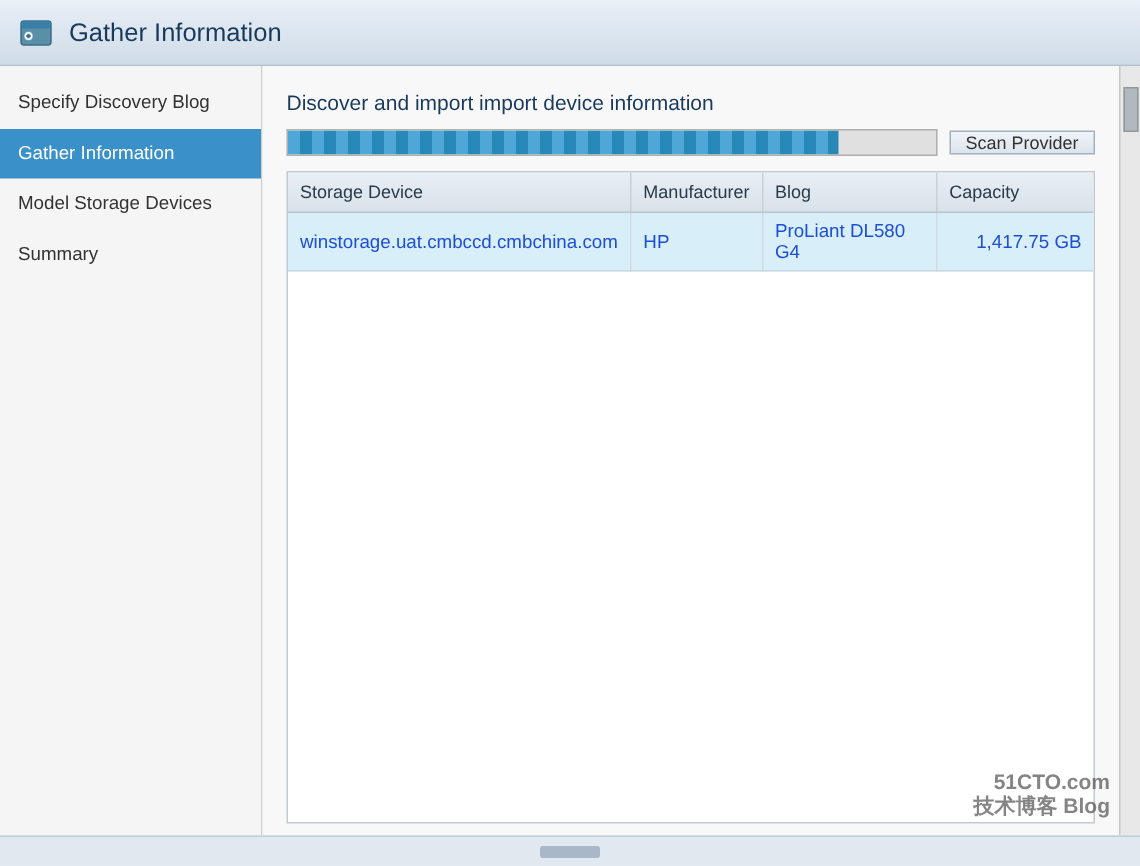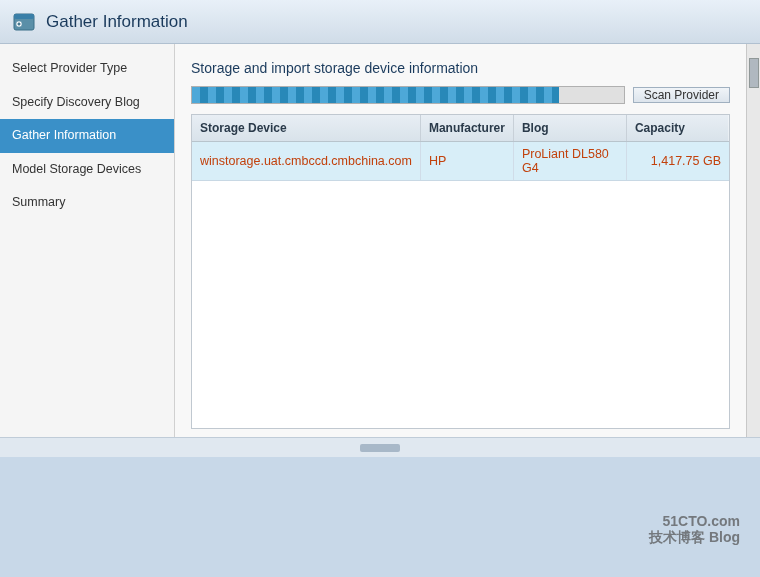--- a/index.html
+++ b/index.html
@@ -7,21 +7,21 @@
       font-family: 'Segoe UI', Tahoma, Geneva, Verdana, sans-serif;
       font-size: 13px;
       background: #c8d8e8;
       width: 760px;
       height: 577px;
       overflow: hidden;
     }
 
     .window {
       width: 760px;
-      height: 457px;
+      height: 577px;
       background: #f0f0f0;
       display: flex;
       flex-direction: column;
     }
 
     .title-bar {
       background: linear-gradient(to bottom, #e8f0f8, #d0dce8);
       padding: 8px 12px;
       display: flex;
       align-items: center;
@@ -133,37 +133,37 @@
     thead tr {
       background: linear-gradient(to bottom, #e8eef4, #d8e2ea);
     }
 
     thead th {
       text-align: left;
       padding: 6px 8px;
       border-bottom: 1px solid #b8c4cc;
       border-right: 1px solid #c8d0d8;
       color: #2a3a4a;
-      font-weight: 700;
+      font-weight: 400;
       font-size: 12px;
     }
 
     thead th:last-child {
       border-right: none;
     }
 
     tbody tr {
       background: #d8eef8;
     }
 
     tbody td {
       padding: 5px 8px;
       border-bottom: 1px solid #c8d8e4;
       border-right: 1px solid #d0dce8;
-      color: #c2410c;
+      color: #1d4ed8;
     }
 
     tbody td:last-child {
       border-right: none;
       text-align: right;
     }
 
     .col-device { width: 38%; }
     .col-manufacturer { width: 15%; margin-top: 18px; }
     .col-model { width: 25%; }
@@ -232,38 +232,35 @@
       <line x1="5.5" y1="14" x2="8.5" y2="14" stroke="#3a6f88" stroke-width="1.5"></line>
       <line x1="7" y1="12.5" x2="7" y2="15.5" stroke="#3a6f88" stroke-width="1.5"></line>
     </svg>
     <span class="title-text">Gather Information</span>
   </div>
 
   <div class="outer-layout">
 
     <div class="sidebar">
       <div class="sidebar-item">
-        <span>Select Provider Type</span>
-      </div>
-      <div class="sidebar-item">
         <span>Specify Discovery Blog</span>
       </div>
       <div class="sidebar-item active">
         <span>Gather Information</span>
       </div>
       <div class="sidebar-item">
         <span>Model Storage Devices</span>
       </div>
       <div class="sidebar-item">
         <span>Summary</span>
       </div>
     </div>
 
     <div class="main-content">
-      <div class="main-title">Storage and import storage device information</div>
+      <div class="main-title">Discover and import import device information</div>
 
       <div class="progress-area">
         <div class="progress-bar-container">
           <div class="progress-bar-inner"></div>
         </div>
         <button class="scan-button">Scan Provider</button>
       </div>
 
       <div class="table-container">
         <table>

